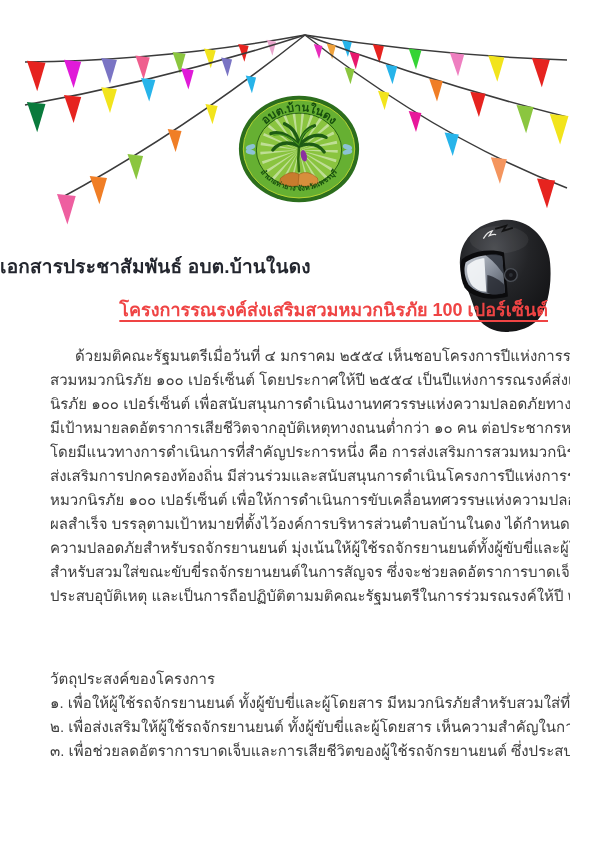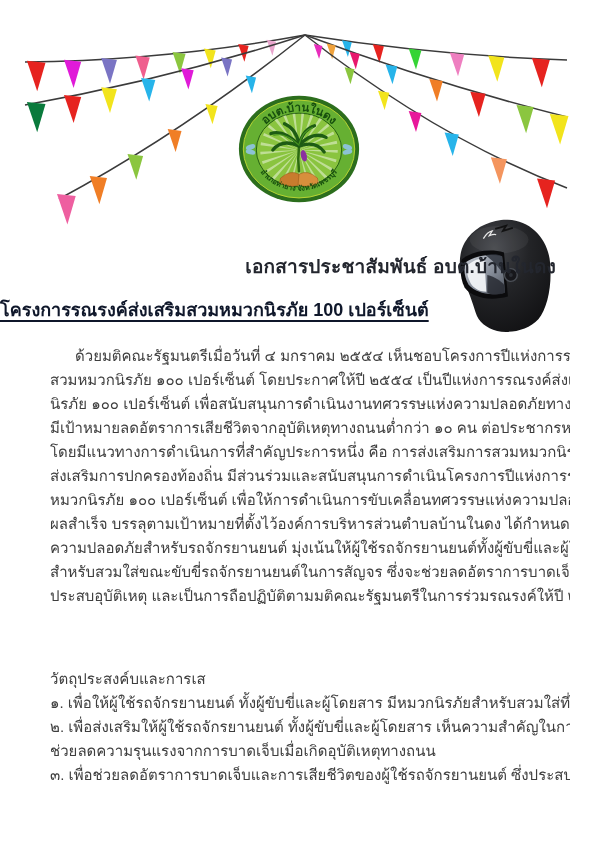--- a/index.html
+++ b/index.html
@@ -4,26 +4,26 @@
 <style>
   html,body{margin:0;padding:0;background:#e9e9e9;}
   .page{
     position:relative;width:600px;height:849px;margin:0 auto;background:#ffffff;
     overflow:hidden;font-family:"Liberation Sans",sans-serif;
   }
   .bunting-svg{position:absolute;left:0;top:0;width:600px;height:235px;}
   .logo-svg{position:absolute;left:236px;top:93px;width:126px;height:112px;}
   .helmet-svg{position:absolute;left:450px;top:214px;width:108px;height:122px;}
   .doc-title{
-    position:absolute;top:251px;left:0;width:556px;text-align:right;
+    position:absolute;top:251px;left:0;width:556px;text-align:left;
     font-size:19px;font-weight:bold;color:#23262e;letter-spacing:0.2px;
   }
   .doc-subtitle{
-    position:absolute;top:295px;left:0;width:548px;text-align:left;
-    font-size:18px;font-weight:bold;color:#0f172a;
+    position:absolute;top:295px;left:0;width:548px;text-align:right;
+    font-size:18px;font-weight:bold;color:#ef4444;
   }
   .doc-subtitle span{text-decoration:underline;text-underline-offset:4px;text-decoration-thickness:1.5px;}
   .body-text{
     position:absolute;left:50px;top:344px;width:520px;
     font-size:15px;line-height:24px;color:#3e3e3e;
   }
   .objectives{
     position:absolute;left:50px;top:667px;width:520px;
     font-size:15px;line-height:24px;color:#3e3e3e;
   }
@@ -174,20 +174,19 @@
     <div class="tline">โดยมีแนวทางการดำเนินการที่สำคัญประการหนึ่ง คือ การส่งเสริมการสวมหมวกนิรภัย  ประกอบกับกรม</div>
     <div class="tline">ส่งเสริมการปกครองท้องถิ่น มีส่วนร่วมและสนับสนุนการดำเนินโครงการปีแห่งการรณรงค์ส่งเสริมการสวม</div>
     <div class="tline">หมวกนิรภัย ๑๐๐ เปอร์เซ็นต์  เพื่อให้การดำเนินการขับเคลื่อนทศวรรษแห่งความปลอดภัยทางถนนประสบ</div>
     <div class="tline">ผลสำเร็จ บรรลุตามเป้าหมายที่ตั้งไว้องค์การบริหารส่วนตำบลบ้านในดง ได้กำหนดแผนงานด้านการจัดการ</div>
     <div class="tline">ความปลอดภัยสำหรับรถจักรยานยนต์ มุ่งเน้นให้ผู้ใช้รถจักรยานยนต์ทั้งผู้ขับขี่และผู้โดยสาร ได้มีหมวกนิรภัย</div>
     <div class="tline">สำหรับสวมใส่ขณะขับขี่รถจักรยานยนต์ในการสัญจร ซึ่งจะช่วยลดอัตราการบาดเจ็บและการเสียชีวิตเมื่อ</div>
     <div class="tline">ประสบอุบัติเหตุ และเป็นการถือปฏิบัติตามมติคณะรัฐมนตรีในการร่วมรณรงค์ให้ปี ๒๕๕๔ เป็นปีแห่งการ</div>
   </div>
 
   <div class="objectives">
-    <div class="tline">วัตถุประสงค์บและการเส</div>
+    <div class="tline">วัตถุประสงค์ของโครงการ</div>
     <div class="tline">๑.  เพื่อให้ผู้ใช้รถจักรยานยนต์ ทั้งผู้ขับขี่และผู้โดยสาร มีหมวกนิรภัยสำหรับสวมใส่ที่ได้มาตรฐาน</div>
     <div class="tline">๒.  เพื่อส่งเสริมให้ผู้ใช้รถจักรยานยนต์ ทั้งผู้ขับขี่และผู้โดยสาร เห็นความสำคัญในการสวมหมวกนิรภัย ซึ่งจะ</div>
-    <div class="tline">ช่วยลดความรุนแรงจากการบาดเจ็บเมื่อเกิดอุบัติเหตุทางถนน</div>
     <div class="tline">๓.  เพื่อช่วยลดอัตราการบาดเจ็บและการเสียชีวิตของผู้ใช้รถจักรยานยนต์ ซึ่งประสบอุบัติเหตุทางถนน</div>
   </div>
 
 </div>
 
 </body></html>

